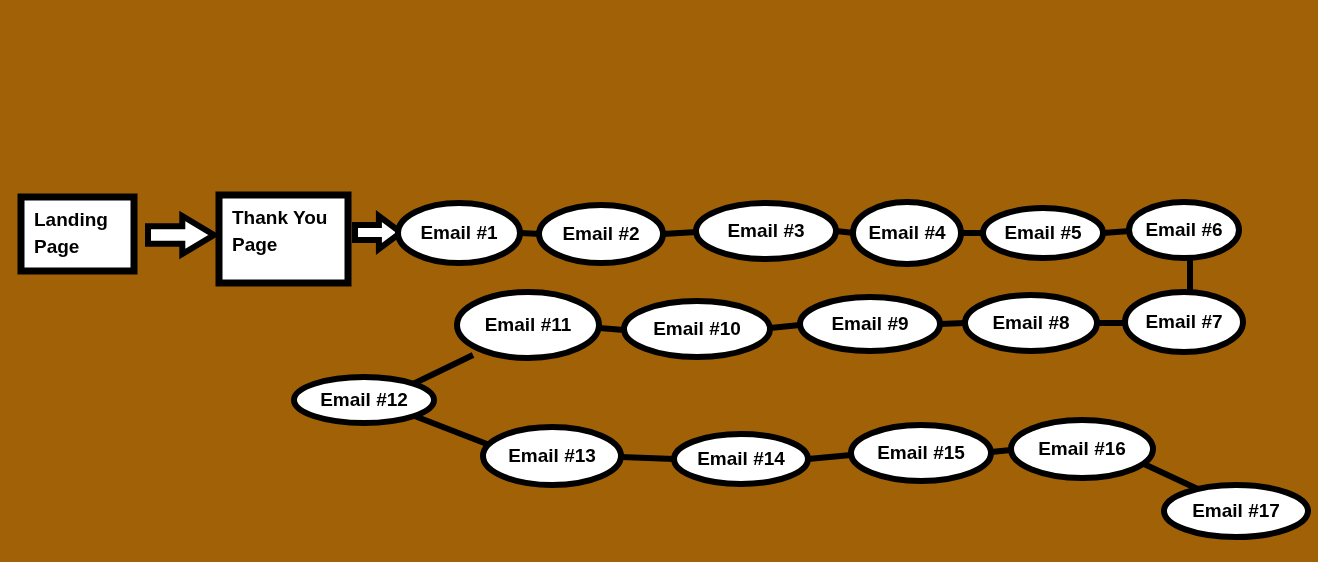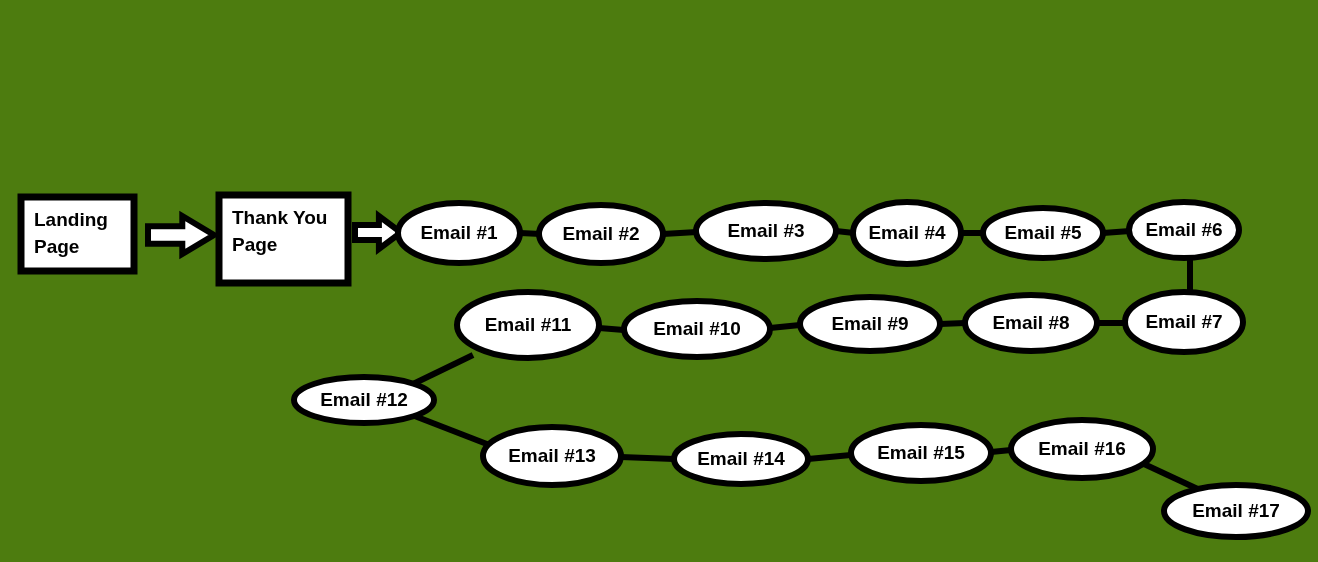--- a/index.html
+++ b/index.html
@@ -4,21 +4,21 @@
 <style>
   html, body {
     margin: 0;
     padding: 0;
     background: #ffffff;
   }
   #canvas {
     position: relative;
     width: 1318px;
     height: 562px;
-    background: #4d7c0f;
+    background: #a16207;
     overflow: hidden;
     font-family: "Liberation Sans", sans-serif;
   }
   #flow-svg {
     position: absolute;
     top: 0;
     left: 0;
     width: 1318px;
     height: 562px;
   }

